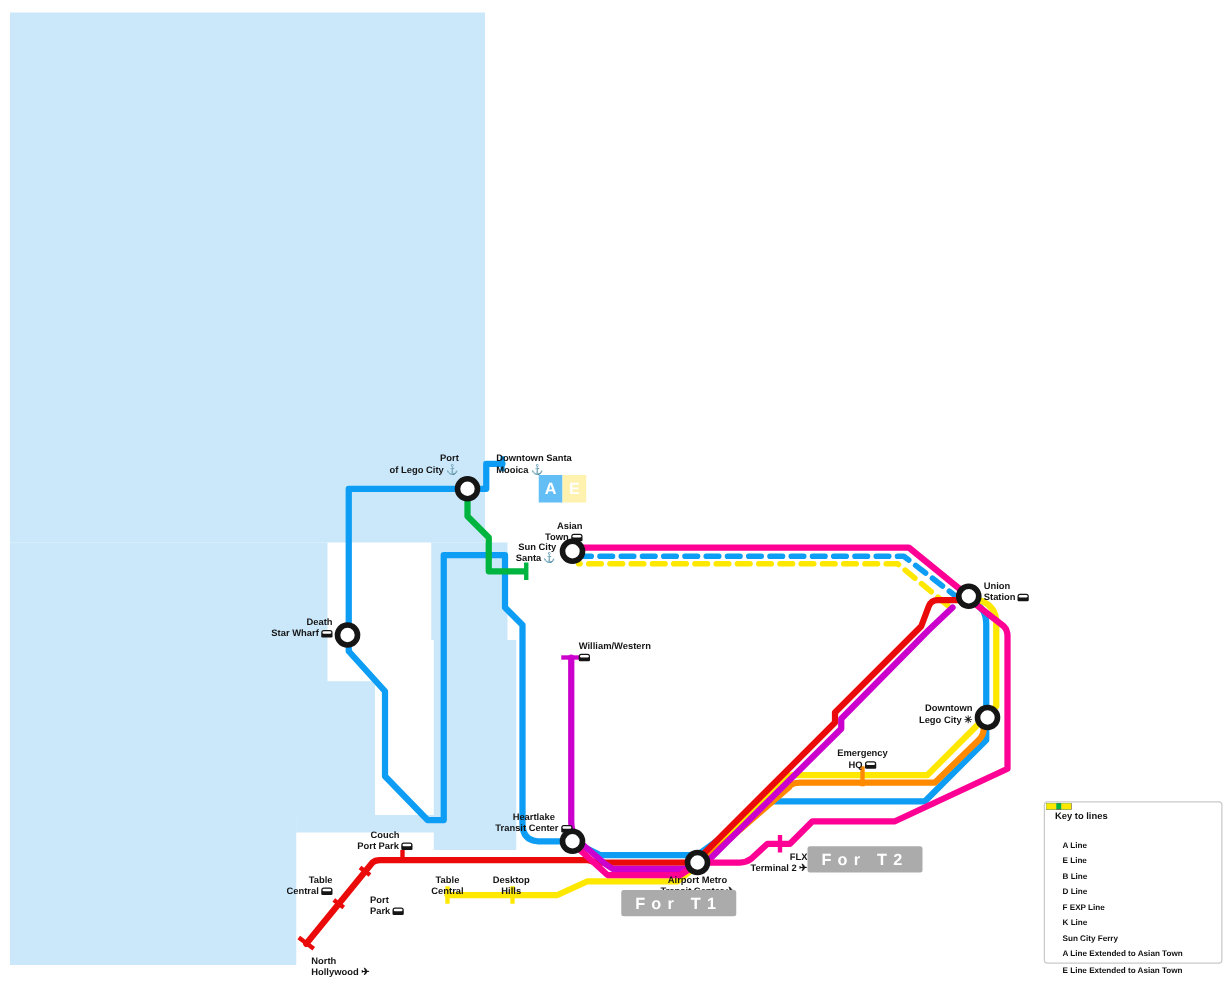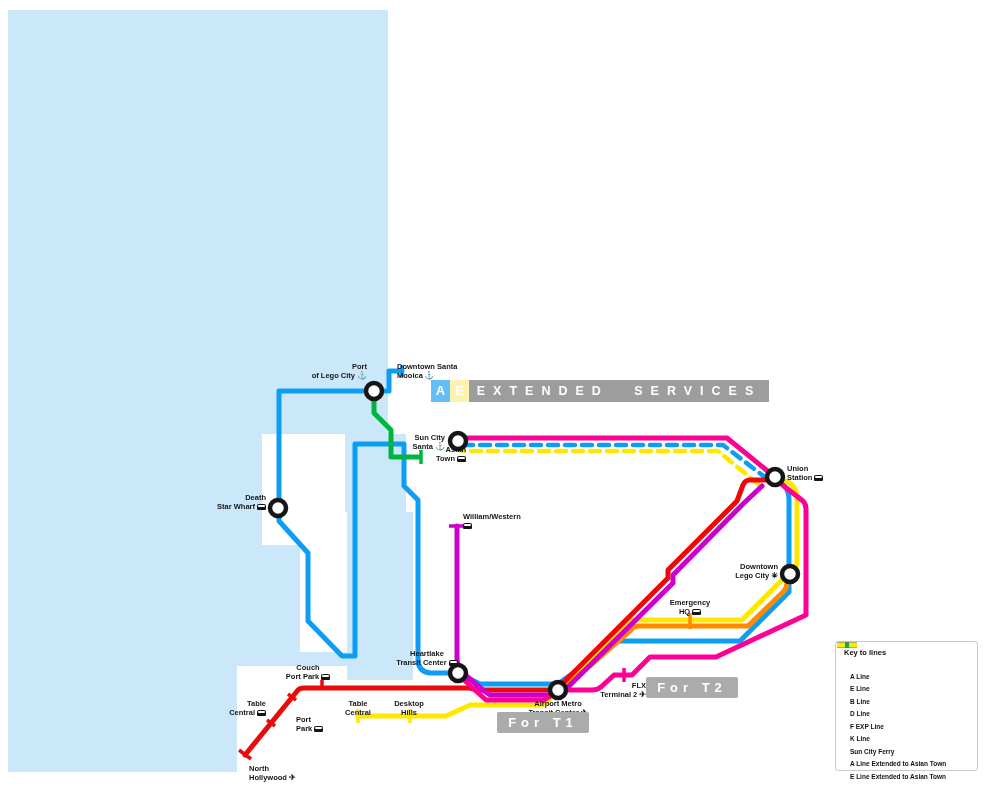--- a/index.html
+++ b/index.html
@@ -86,21 +86,21 @@
   </svg>
 
   <div class="lbl" style="left:300px;top:363px;width:67px;text-align:right;">
     <span>Port</span><br>
     <span>of Lego City</span><span class="ic">⚓</span>
   </div>
   <div class="lbl" style="left:397px;top:363px;width:90px;text-align:left;">
     <span>Downtown Santa</span><br>
     <span>Mooica</span><span class="ic">⚓</span>
   </div>
-  <div class="lbl" style="left:428px;top:417px;width:38px;text-align:right;margin-top:29px;">
+  <div class="lbl" style="left:428px;top:417px;width:38px;text-align:right;">
     <span>Asian</span><br>
     <span>Town</span><span class="ic-bus"></span>
   </div>
   <div class="lbl" style="left:393px;top:434px;width:52px;text-align:right;">
     <span>Sun City</span><br>
     <span>Santa</span><span class="ic">⚓</span>
   </div>
   <div class="lbl" style="left:787px;top:465px;width:60px;text-align:left;">
     <span>Union</span><br>
     <span>Station</span><span class="ic-bus"></span>
@@ -153,21 +153,20 @@
     <span>Airport Metro</span><br>
     <span>Transit Center</span><span class="ic">✈</span>
   </div>
   <div class="lbl" style="left:249px;top:765px;width:70px;text-align:left;">
     <span>North</span><br>
     <span>Hollywood</span><span class="ic">✈</span>
   </div>
 
   <div class="chip chip-a">A</div>
   <div class="chip chip-e">E</div>
-  <div class="gbar gbar1">EXTENDED SERVICES</div>
 
   <div class="rbanner rb1">For T1</div>
   <div class="rbanner rb2">For T2</div>
 
   <div id="legend">
     <div class="title">Key to lines</div>
     <div class="leg-row">
       <svg width="22" height="6">
           <line x1="1" y1="3" x2="21" y2="3" stroke-width="5" stroke="#0D9DF4"></line>
         </svg>

